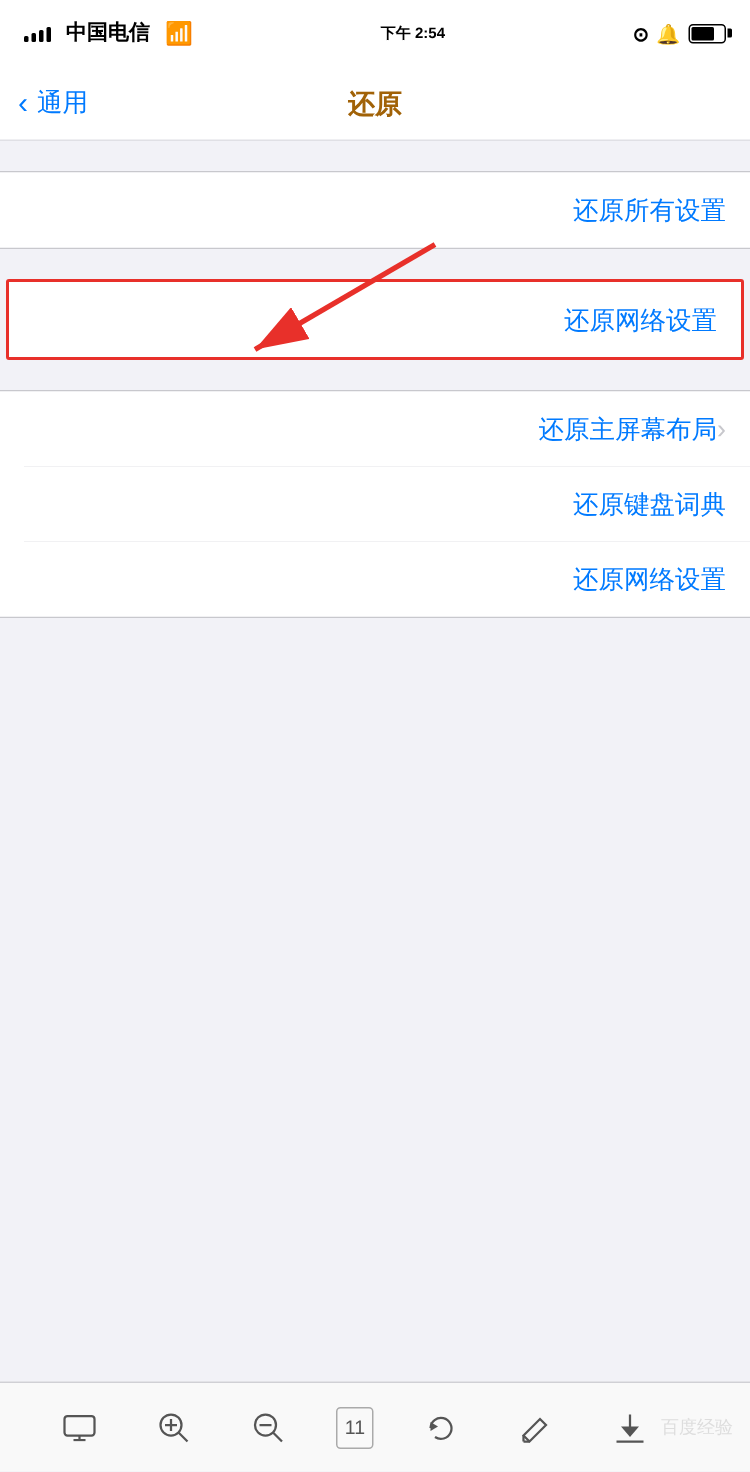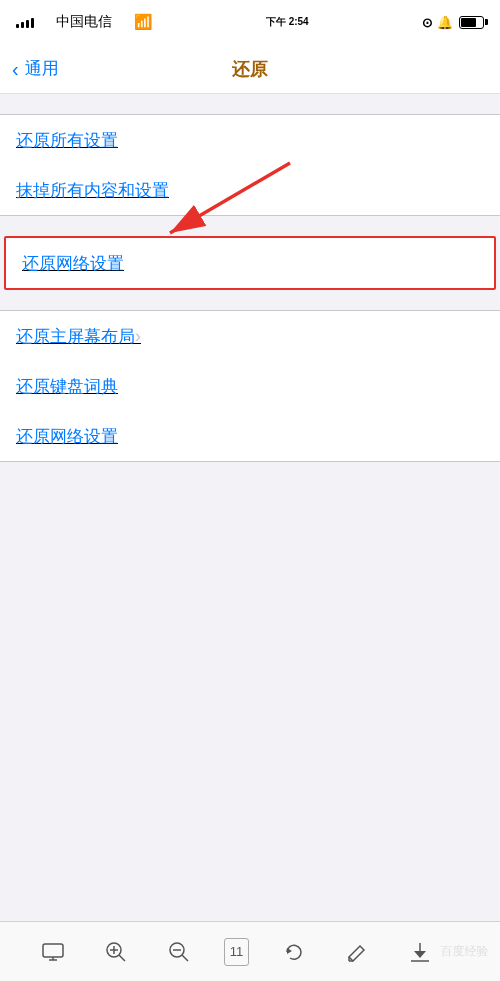--- a/index.html
+++ b/index.html
@@ -20,23 +20,23 @@
       display: flex;
       align-items: center;
       justify-content: space-between;
       padding: 0 16px;
       font-size: 15px;
       font-weight: 600;
     }
     .status-left {
       display: flex;
       align-items: center;
-      gap: 22px;
+      gap: 10px;
       font-size: 14px;
-      font-weight: 400;
+      font-weight: 700;
     }
     .signal-bars {
       display: flex;
       align-items: flex-end;
       gap: 2px;
       height: 12px;
     }
     .signal-bar {
       width: 3px;
       background: #000;
@@ -120,27 +120,26 @@
     }
     .section-group {
       background: #fff;
       border-top: 1px solid #c8c8cd;
       border-bottom: 1px solid #c8c8cd;
     }
 
     .list-item {
       display: flex;
       align-items: center;
-      justify-content: flex-start;
+      justify-content: flex-end;
       padding: 0 16px;
       height: 50px;
       background: #fff;
       position: relative;
       cursor: pointer;
-      text-decoration: underline;
     }
     .list-item:not(:last-child)::after {
       content: '';
       position: absolute;
       bottom: 0;
       left: 16px;
       right: 0;
       height: 0.5px;
       background: #c8c8cd;
     }
@@ -216,23 +215,20 @@
     <span>通用</span>
   </div>
   <span class="nav-title">还原</span>
 </div>
 
 <div class="section">
   <div class="section-group">
     <div class="list-item">
       <span class="list-item-text">还原所有设置</span>
     </div>
-    <div class="list-item">
-      <span class="list-item-text">抹掉所有内容和设置</span>
-    </div>
   </div>
 </div>
 
 <svg style="position:absolute; top:158px; left:90px; width:240px; height:85px; pointer-events:none; z-index:10;" viewBox="0 0 240 85">
 
   <defs>
     <marker id="arrowhead" markerWidth="10" markerHeight="7" refX="10" refY="3.5" orient="auto">
       <polygon points="0 0, 10 3.5, 0 7" fill="#e8302a"></polygon>
     </marker>
   </defs>

